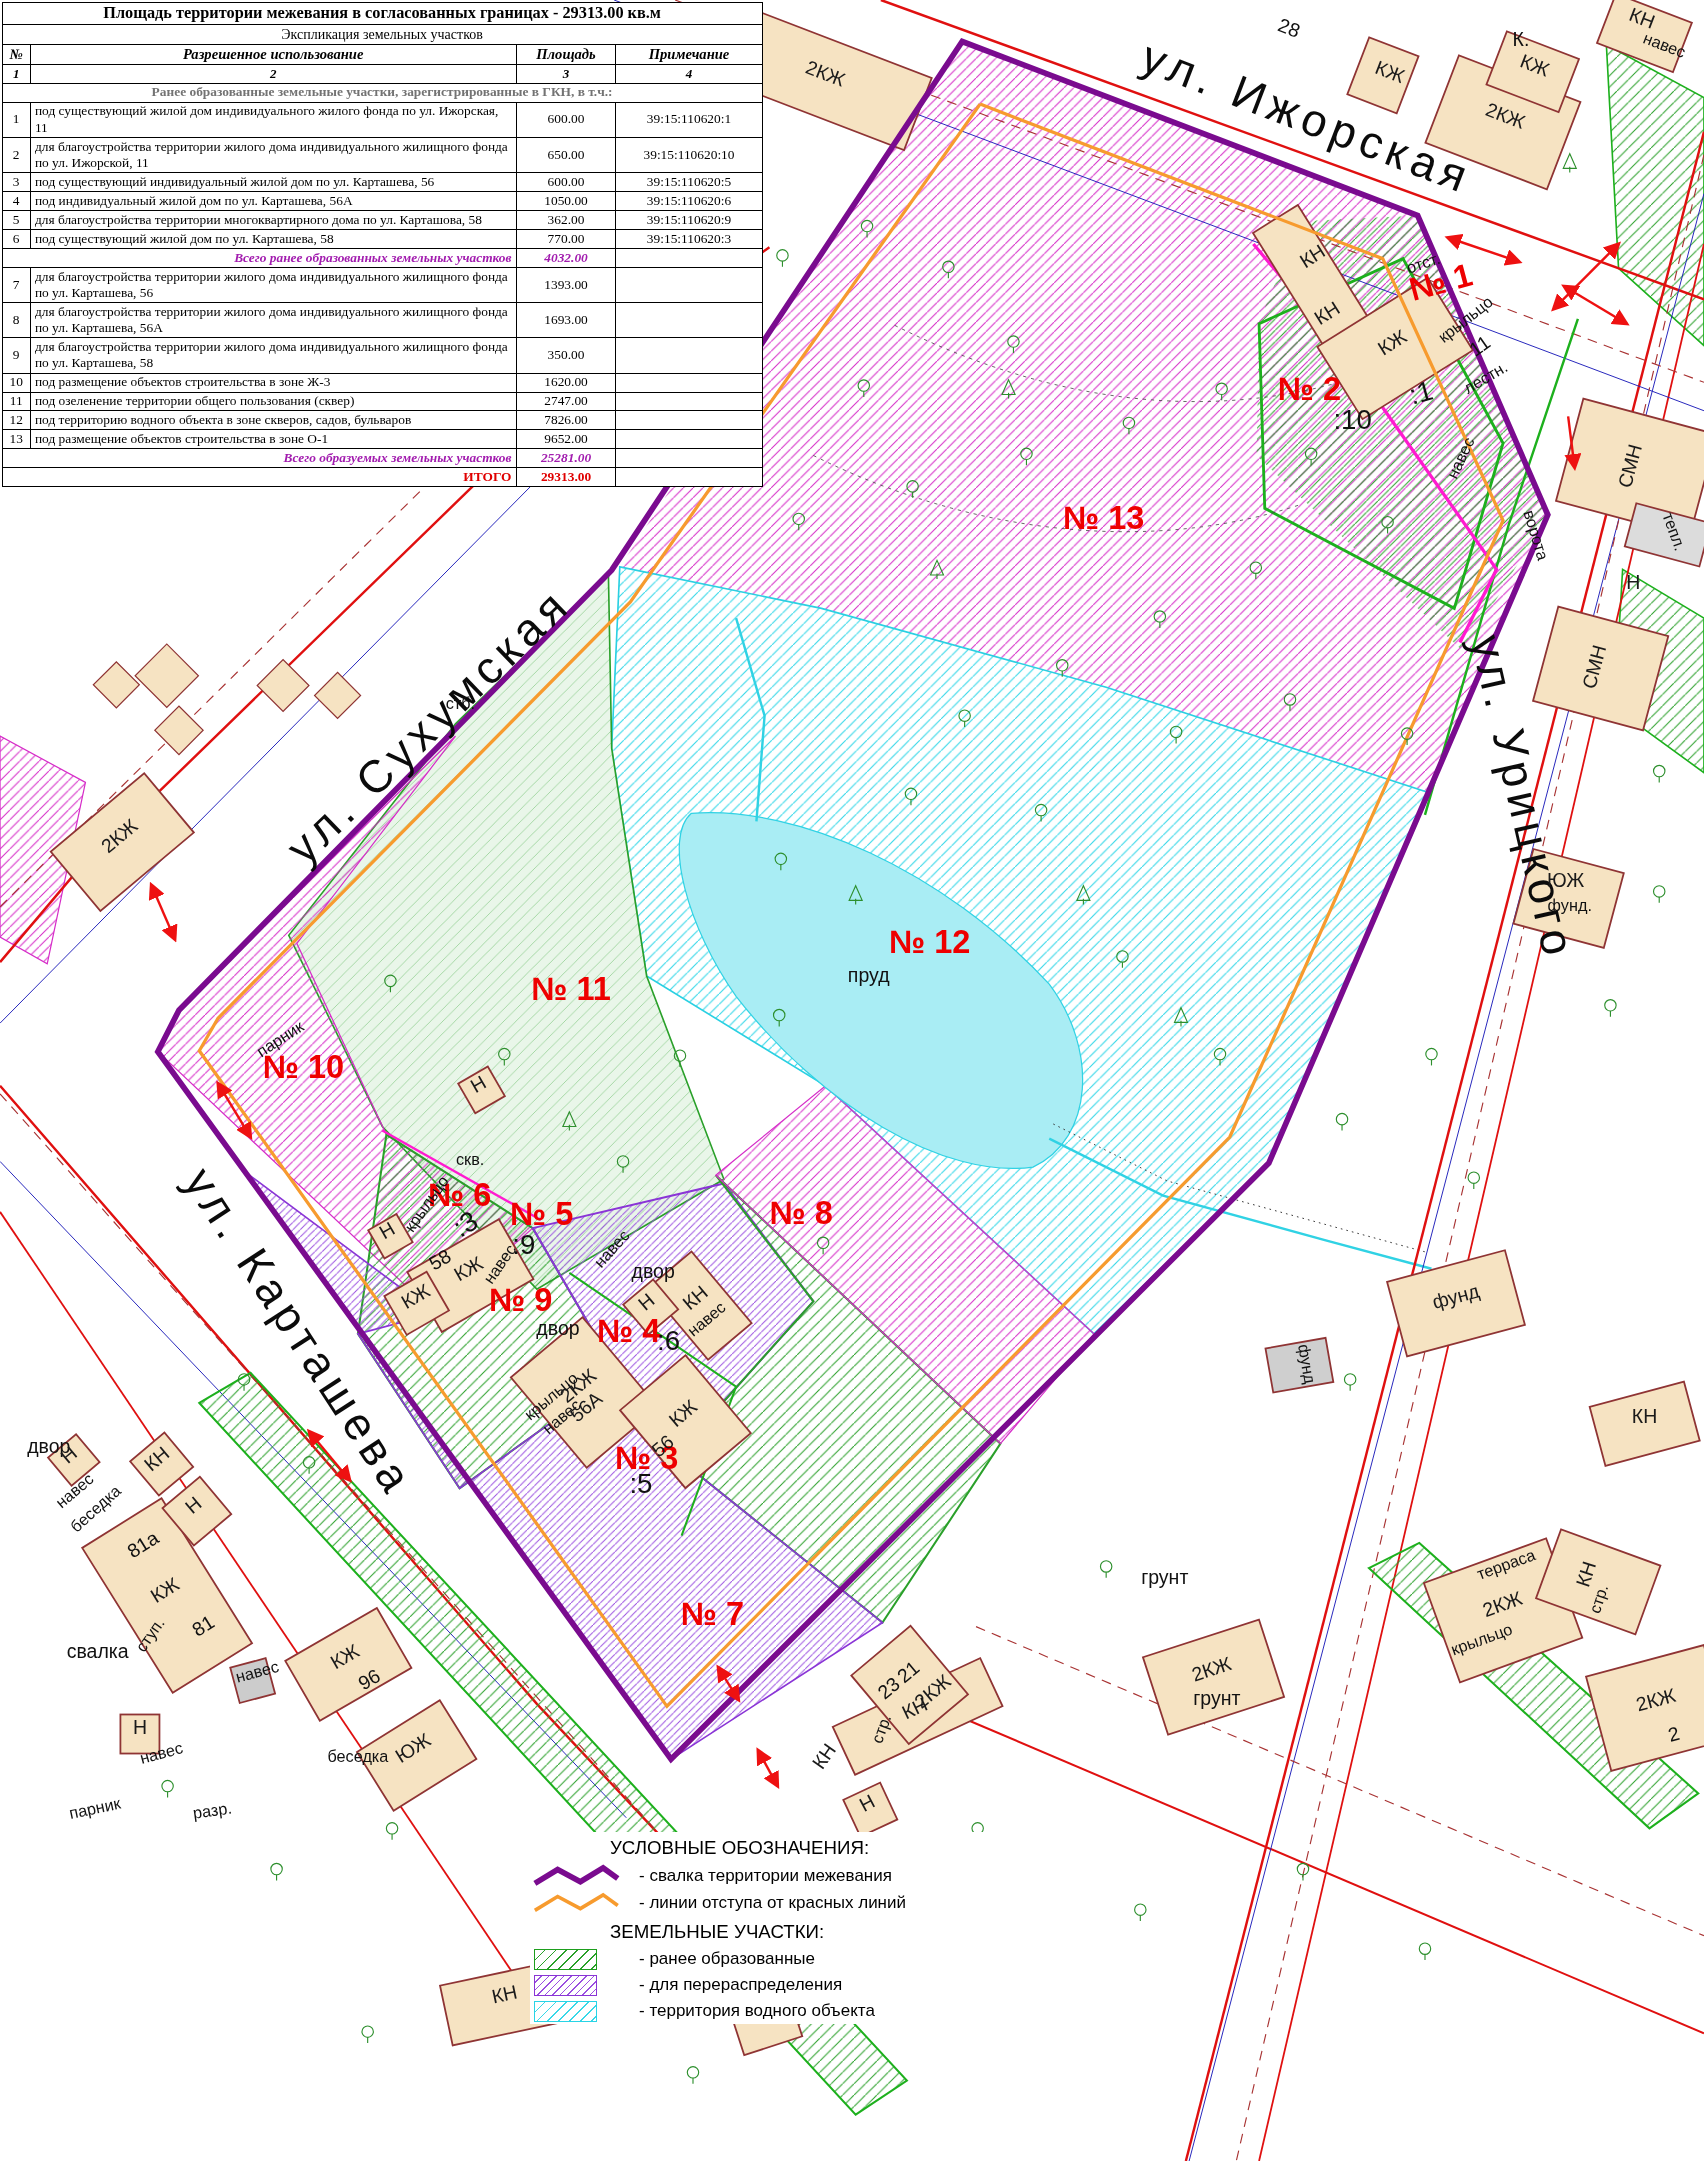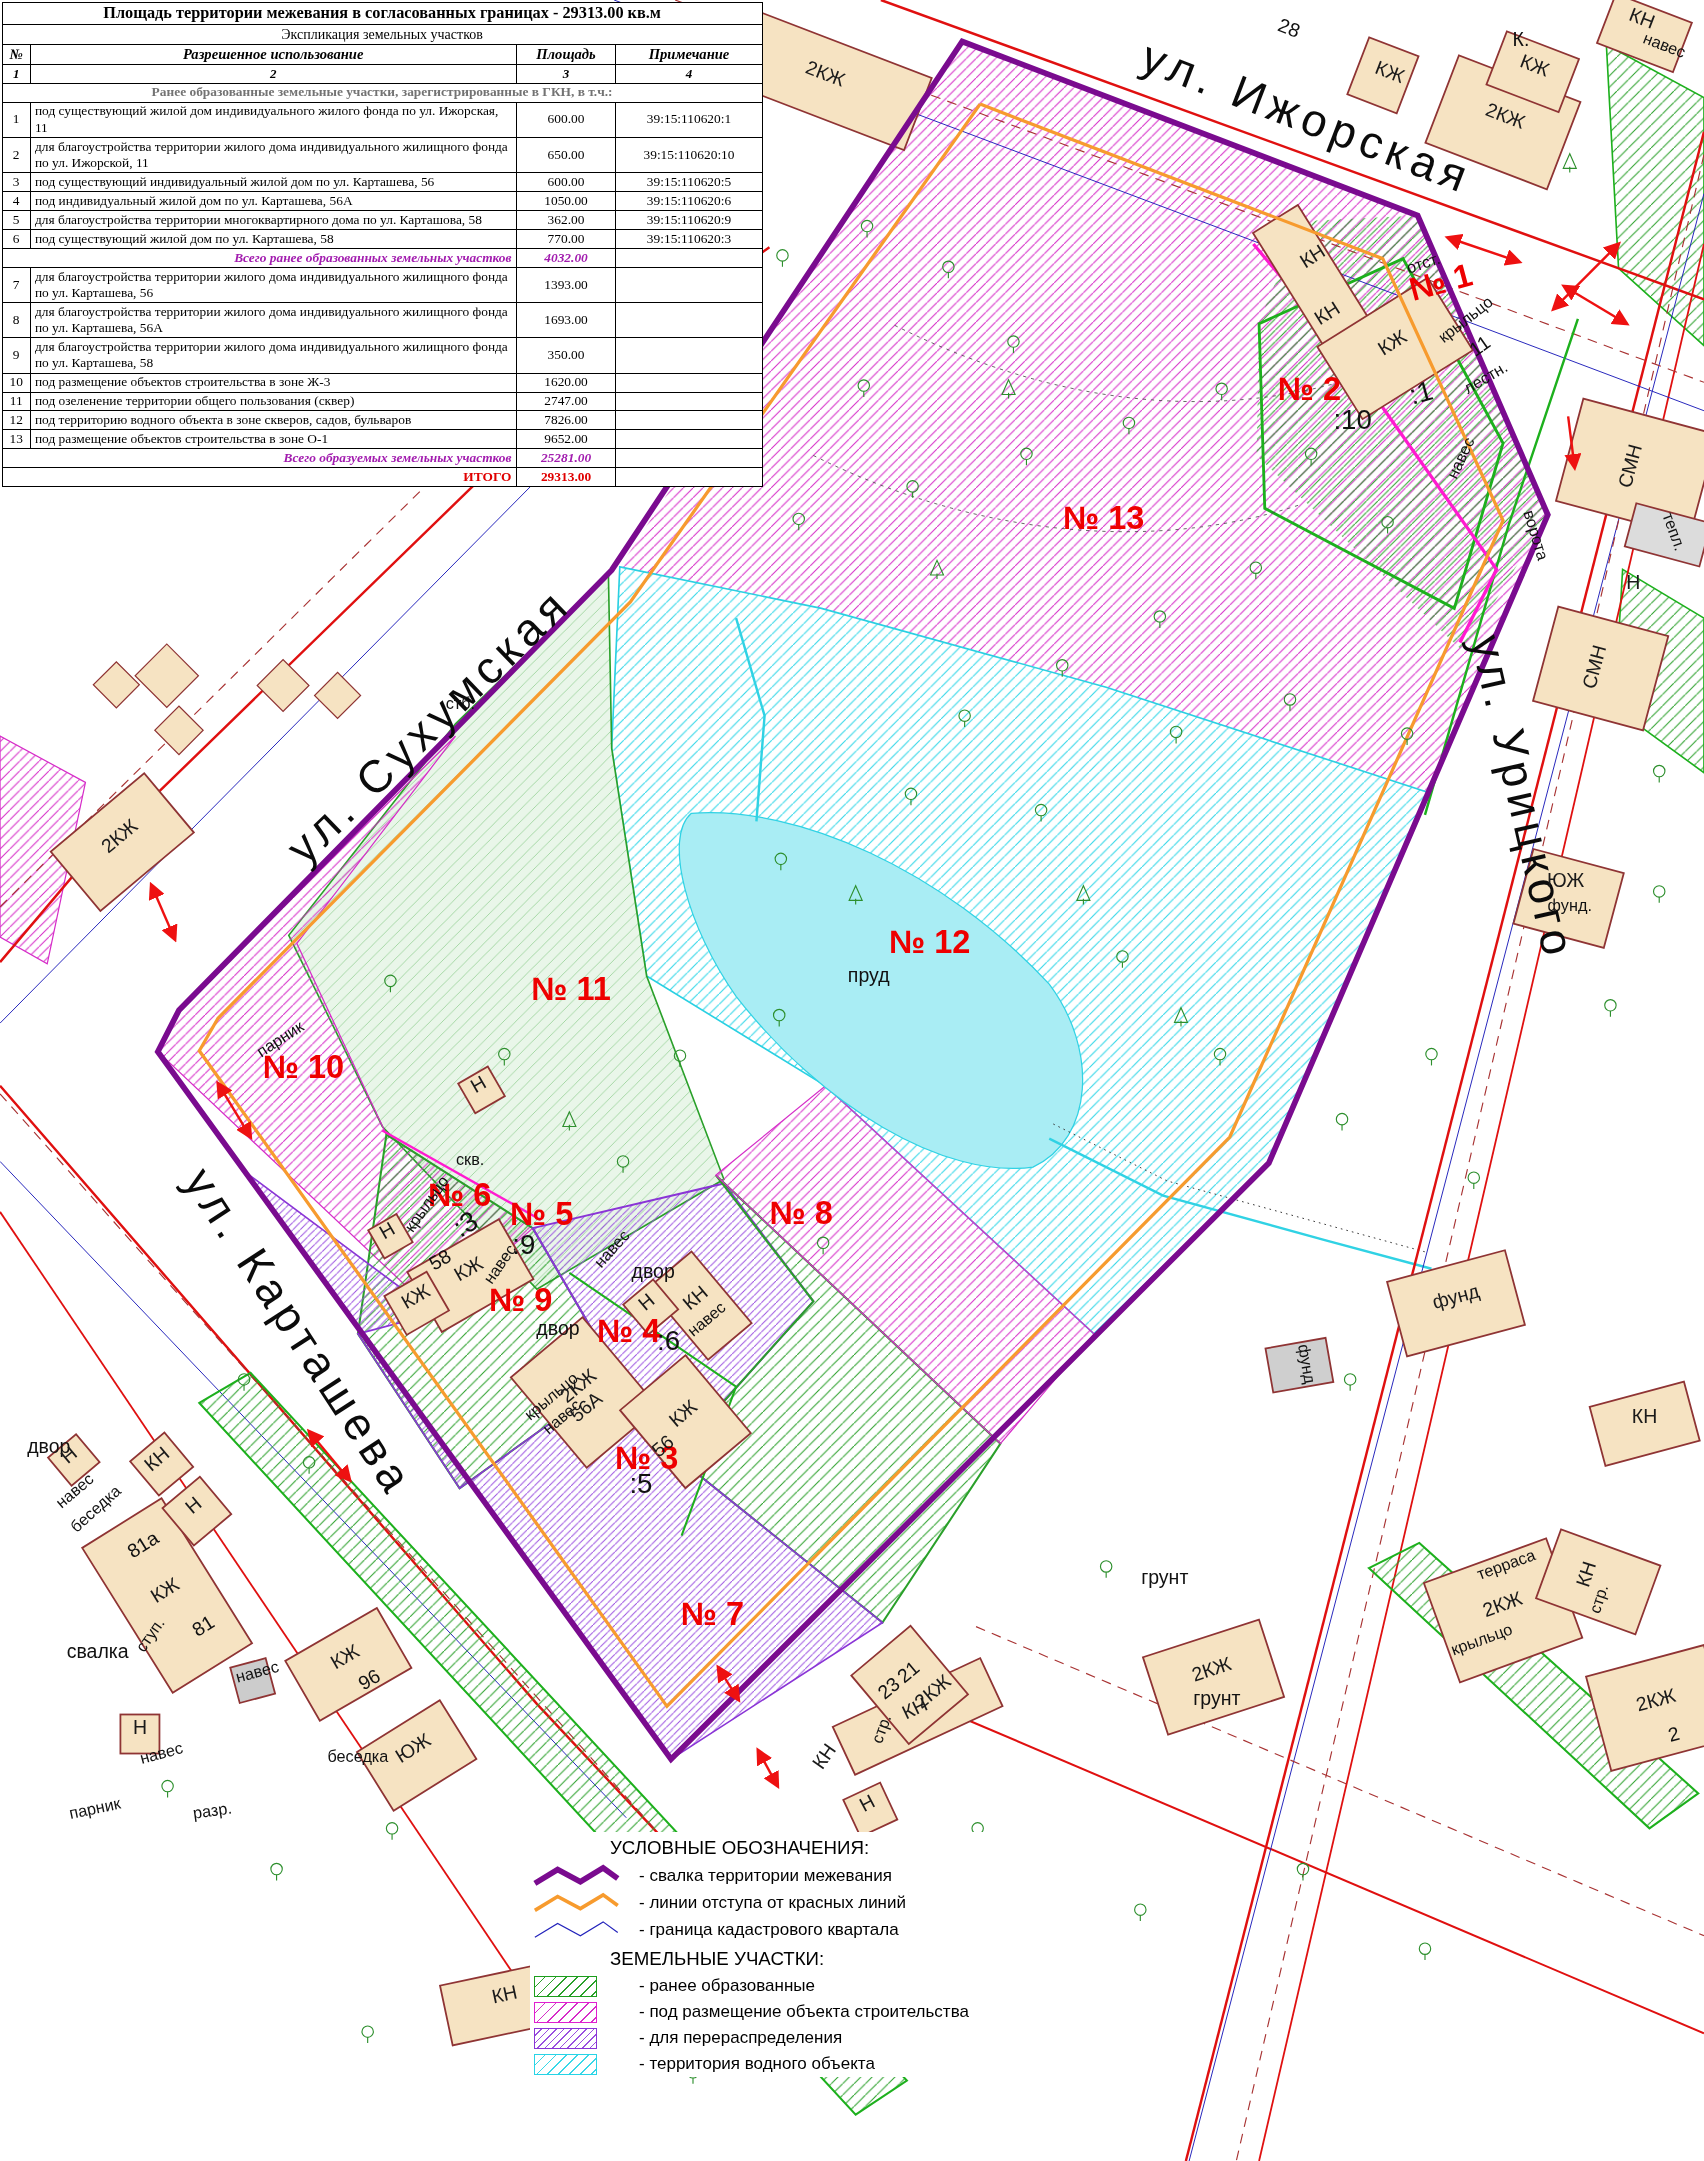--- a/index.html
+++ b/index.html
@@ -816,42 +816,28 @@
           <span class="lab">- свалка территории межевания</span>
         </div>
         <div class="lrow">
           <div class="sym">
             <svg width="91" height="26" viewBox="0 0 112 32">
               <polyline points="6,25 34,8 62,23 90,6 108,19" fill="none" stroke="#f79b2e" stroke-width="4.5"></polyline>
             </svg>
           </div>
           <span class="lab">- линии отступа от красных линий</span>
         </div>
-        <div class="lrow">
-          <div class="sym">
-            <svg width="91" height="26" viewBox="0 0 112 32">
-              <polyline points="6,25 34,8 62,23 90,6 108,19" fill="none" stroke="#2323bb" stroke-width="1.5"></polyline>
-            </svg>
-          </div>
-          <span class="lab">- граница кадастрового квартала</span>
-        </div>
       </div>
   <div class="ltitle">ЗЕМЕЛЬНЫЕ УЧАСТКИ:</div>
   <div id="lpatch">
         <div class="lrow prow">
           <div class="sym">
             <div class="patchbox patch-green"></div>
           </div>
           <span class="lab">- ранее образованные</span>
-        </div>
-        <div class="lrow prow">
-          <div class="sym">
-            <div class="patchbox patch-magenta"></div>
-          </div>
-          <span class="lab">- под размещение объекта строительства</span>
         </div>
         <div class="lrow prow">
           <div class="sym">
             <div class="patchbox patch-violet"></div>
           </div>
           <span class="lab">- для перераспределения</span>
         </div>
         <div class="lrow prow">
           <div class="sym">
             <div class="patchbox patch-cyan"></div>

